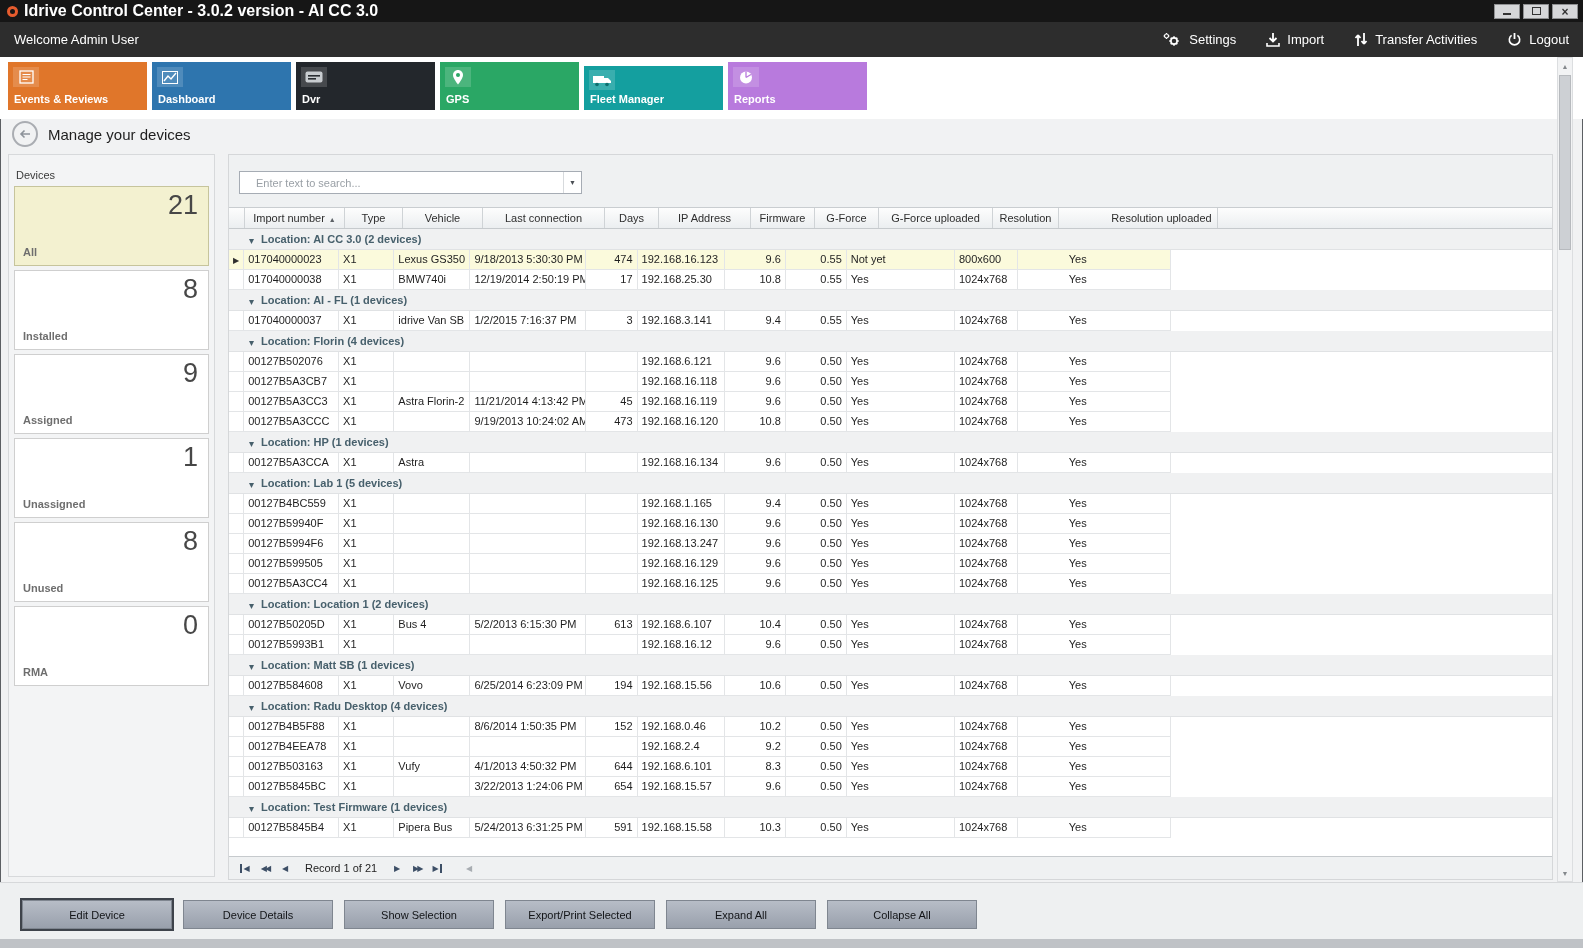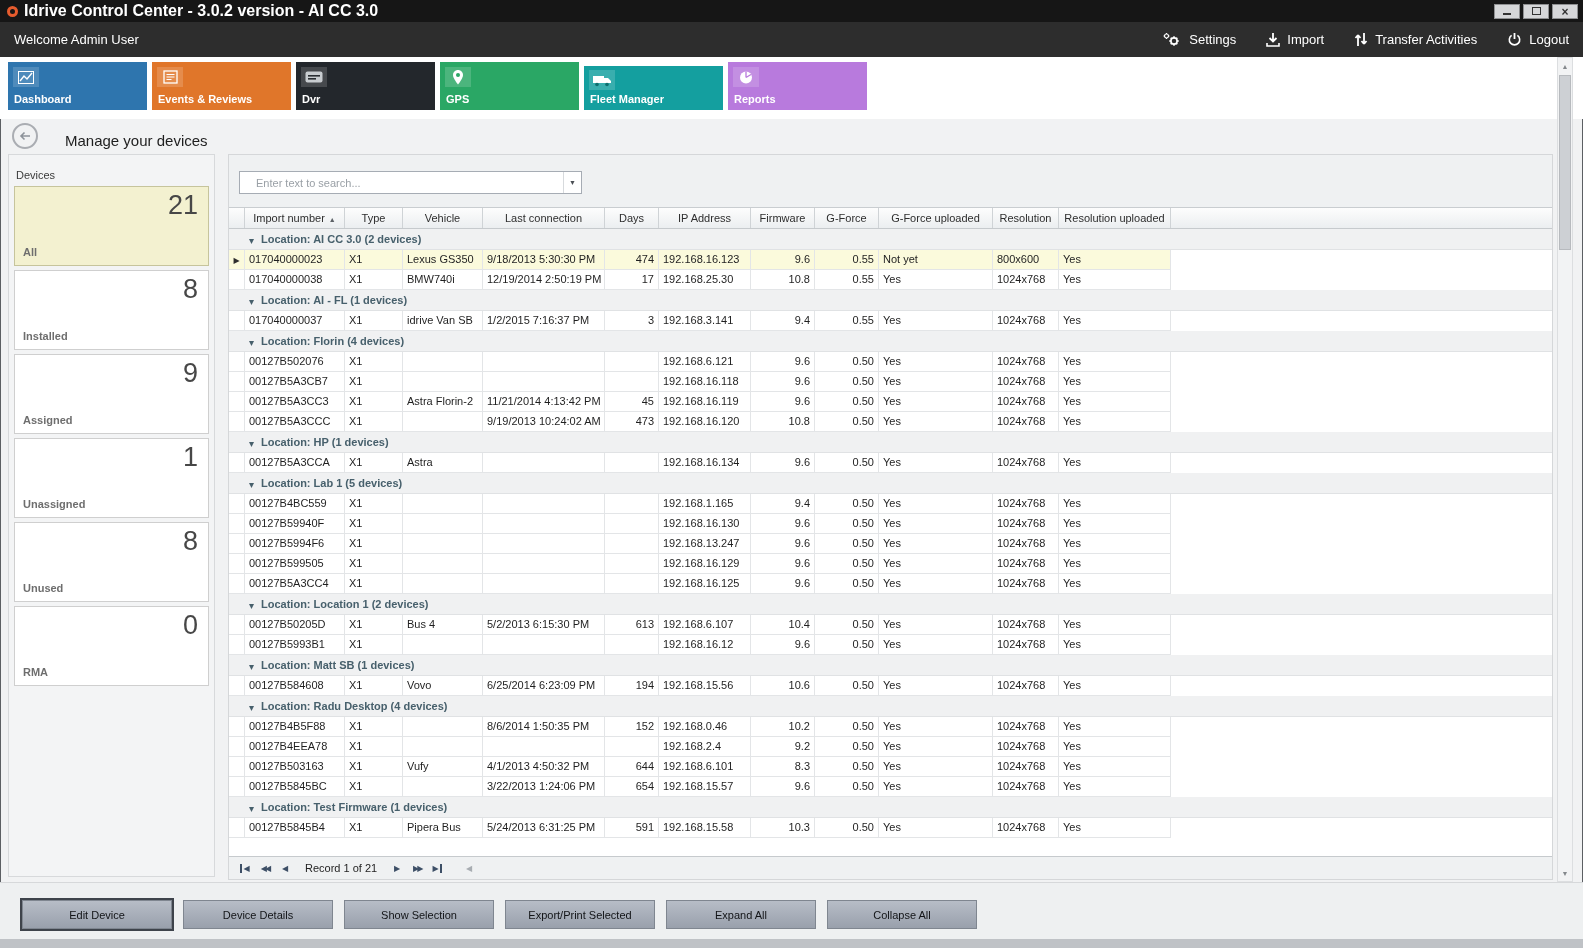--- a/index.html
+++ b/index.html
@@ -27,21 +27,21 @@
   
   .nav { height:62px; background:#ffffff; padding:5px 8px 9px 8px; display:flex; gap:5px; }
   .tile { width:139px; height:48px; position:relative; color:#fff; cursor:default; }
   .tile.active::before { content:''; position:absolute; top:0; left:0; right:0; height:4px; background:#fff; }
   .ticon { position:absolute; top:5px; left:5px; width:26px; height:20px; background:rgba(255,255,255,.16);
            display:flex; align-items:center; justify-content:center; }
   .tile.active .ticon { top:8px; }
   .tlabel { position:absolute; left:6px; bottom:5px; font-size:11px; font-weight:bold; }
 
   
-  .page-header { height:30px; display:flex; align-items:flex-end; gap:27px; padding:0 12px; }
+  .page-header { height:30px; display:flex; align-items:center; gap:10px; padding:0 12px; }
   .back-btn { width:26px; height:26px; border-radius:50%; border:2px solid #aaadb2; background:transparent;
               display:flex; align-items:center; justify-content:center; }
   .page-title { font-size:15px; color:#1e1e1e; }
 
   
   .content { height:733px; padding:5px 30px 0 8px; display:flex; gap:13px; align-items:flex-start; }
 
   
   .sidebar { width:207px; height:723px; background:#f3f4f5; border:1px solid #d7d9db; }
   .side-title { font-size:11px; color:#3a3a3a; padding:5px 7px 3px;margin-top:9px; }
@@ -65,21 +65,21 @@
   .ghead { display:flex; height:21px; background:linear-gradient(#fdfdfd,#ebeef0); border-bottom:1px solid #c6cacd; }
   .ghead .cell { display:flex; align-items:center; justify-content:center; padding:0 3px; color:#2e2e2e;
                  border-right:1px solid #cfd3d6; font-size:11px; }
   .hfill { flex:1; border-right:none !important; }
   .sort { display:inline-block; margin-left:4px; }
   .sort::before { content:"▲"; font-size:7px; color:#5c6166; }
 
   .cell { border-right:1px solid #e3e5e7; padding:0 4px; white-space:nowrap; overflow:hidden; font-size:11px; }
   .c-serial { width:100px; } .c-type { width:58px; } .c-vehicle { width:80px; } .c-last { width:122px; }
   .c-days { width:54px; } .c-ip { width:92px; } .c-fw { width:64px; } .c-gf { width:64px; }
-  .c-gfu { width:114px; } .c-res { width:66px; } .c-resu { width:112px; }
+  .c-gfu { width:114px; } .c-res { width:66px; } .c-resu { width:112px;margin-left:47px; }
   .indicator, .h-ind { width:16px; padding:0; text-align:center; }
 
   .gbody { flex:1; overflow:hidden; background:#fff; }
   .group-row { display:flex; align-items:center; height:21px; background:#f0f1f2; border-bottom:1px solid #e0e2e4;
                padding-left:20px; gap:7px; cursor:default; }
   .gtri { display:inline-block; }
   .gtri::before { content:"▾"; font-size:10px; color:#47606c; }
   .gtitle { font-size:11px; font-weight:bold; color:#47606c; }
 
   .data-row { display:flex; height:20px; width:942px; border-bottom:1px solid #e3e5e7; background:#fff; cursor:default; }
@@ -183,37 +183,37 @@
               <path d="M7.5 1v6" stroke="#fff" stroke-width="1.8" fill="none"></path>
               <path d="M4.6 3.4a5.2 5.2 0 1 0 5.8 0" stroke="#fff" stroke-width="1.6" fill="none"></path>
             </svg>
           </span>
         <span>Logout</span>
       </span>
     </span>
   </div>
 
   <div class="nav">
+    <div class="tile" style="background: rgb(224, 118, 42);">
+      <span class="ticon">
+          <svg width="15" height="14" viewBox="0 0 15 14">
+            <rect x="1" y="1" width="13" height="12" fill="none" stroke="#fff" stroke-width="1.3"></rect>
+            <path d="M3.5 4.5h8M3.5 7h8M3.5 9.5h5" stroke="#fff" stroke-width="1.2"></path>
+          </svg>
+        </span>
+      <span class="tlabel">Events &amp; Reviews</span>
+    </div>
     <div class="tile" style="background: rgb(46, 117, 174);">
       <span class="ticon">
           <svg width="16" height="13" viewBox="0 0 16 13">
             <rect x="0.5" y="0.5" width="15" height="12" fill="none" stroke="#fff"></rect>
             <path d="M2 10l4-5 3 3 5-6" stroke="#fff" fill="none" stroke-width="1.4"></path>
           </svg>
         </span>
       <span class="tlabel">Dashboard</span>
-    </div>
-    <div class="tile" style="background: rgb(224, 118, 42);">
-      <span class="ticon">
-          <svg width="15" height="14" viewBox="0 0 15 14">
-            <rect x="1" y="1" width="13" height="12" fill="none" stroke="#fff" stroke-width="1.3"></rect>
-            <path d="M3.5 4.5h8M3.5 7h8M3.5 9.5h5" stroke="#fff" stroke-width="1.2"></path>
-          </svg>
-        </span>
-      <span class="tlabel">Events &amp; Reviews</span>
     </div>
     <div class="tile" style="background: rgb(35, 39, 44); text-align: right;">
       <span class="ticon">
           <svg width="18" height="12" viewBox="0 0 18 12">
             <rect x="0.5" y="0.5" width="17" height="11" rx="2" fill="#c8ccd0"></rect>
             <rect x="3" y="4" width="12" height="1.6" fill="#2a2e33"></rect>
             <rect x="3" y="7" width="8" height="1.6" fill="#2a2e33"></rect>
           </svg>
         </span>
       <span class="tlabel">Dvr</span>

